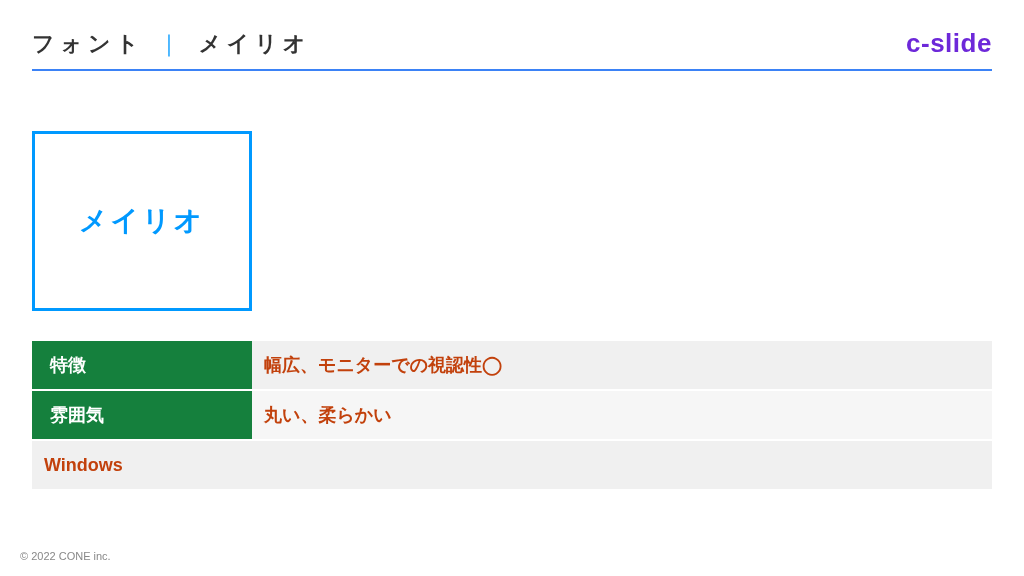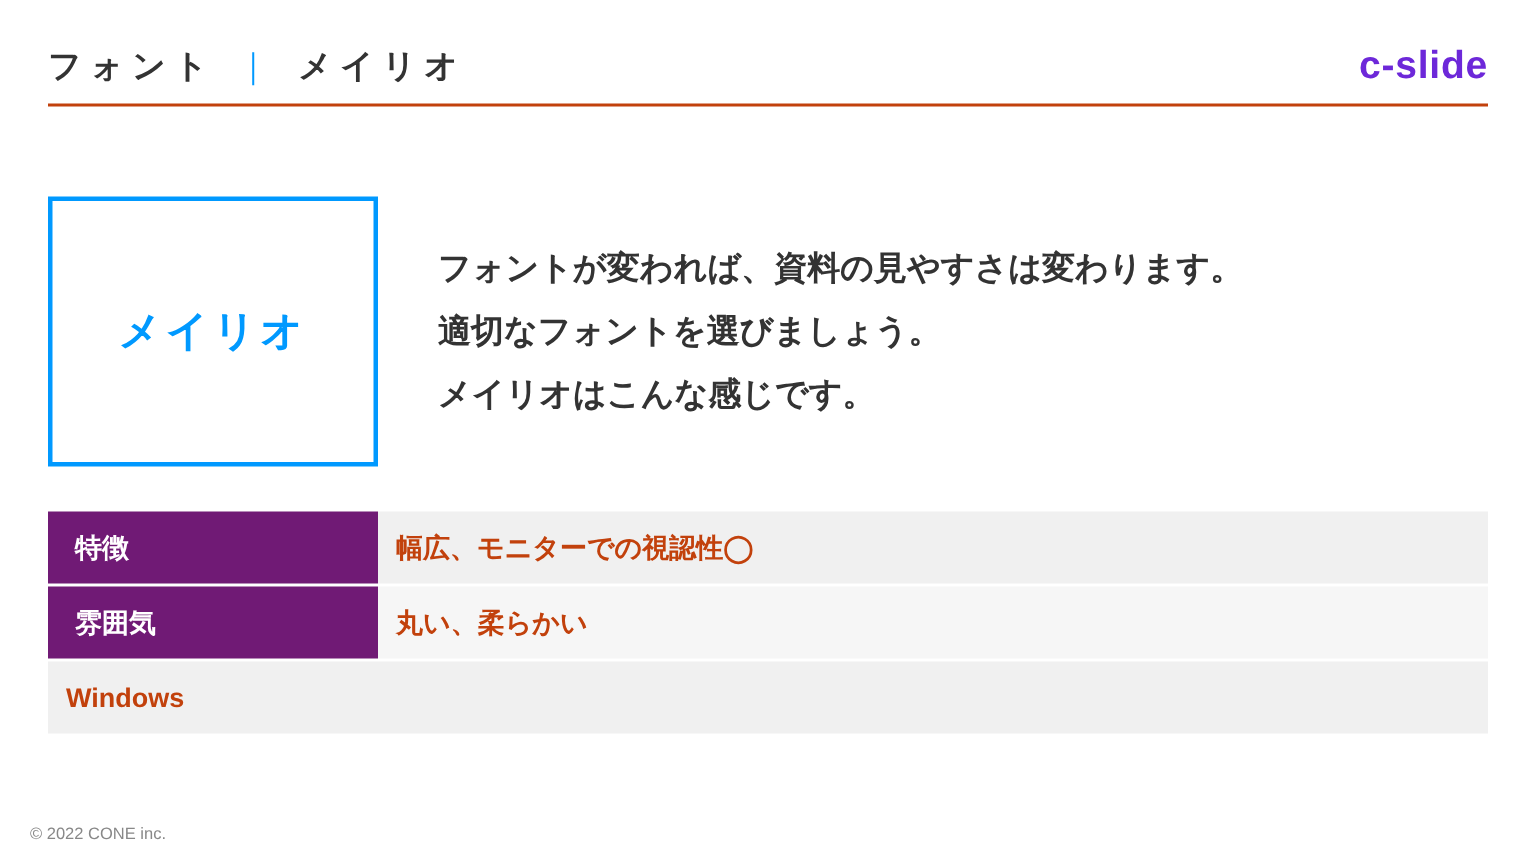--- a/index.html
+++ b/index.html
@@ -1,31 +1,31 @@
 <!DOCTYPE html>
 <html><head>
 <meta charset="utf-8">
 <style>
   * { margin: 0; padding: 0; box-sizing: border-box; }
   html, body { width: 1024px; height: 576px; font-family: "Meiryo", "Hiragino Sans", sans-serif; background: #fff; color: #333; }
   .slide { position: relative; width: 1024px; height: 576px; padding: 28px 32px 0 32px; }
-  .header { display: flex; justify-content: space-between; align-items: flex-end; padding-bottom: 10px; border-bottom: 2px solid #c2410c; }
+  .header { display: flex; justify-content: space-between; align-items: flex-end; padding-bottom: 10px; border-bottom: 2px solid #3b82f6; }
   .crumb { font-size: 22px; font-weight: 700; letter-spacing: 0.25em; color: #333; }
   .crumb .sep { color: #0099ff; margin: 0 0.1em; font-weight: 400; }
   .logo { font-size: 26px; font-weight: 800; color: #6d28d9; letter-spacing: 0.02em; }
   .content { padding: 60px 0 0 0; }
   .top { display: flex; align-items: center; gap: 40px; }
   .fontbox { width: 220px; height: 180px; border: 3px solid #0099ff; display: flex; align-items: center; justify-content: center; }
   .fontbox-label { color: #0099ff; font-size: 28px; font-weight: 800; letter-spacing: 0.1em; }
   .desc { flex: 1; font-size: 22px; font-weight: 700; line-height: 1.9; color: #333; }
   .table { margin-top: 30px; width: 100%; }
   .row { display: flex; height: 50px; border-bottom: 2px solid #fff; }
   .row:nth-child(odd) .cell-v { background: #f0f0f0; }
   .row:nth-child(even) .cell-v { background: #f6f6f6; }
-  .cell-k { width: 220px; background: #701a75; color: #fff; font-size: 18px; font-weight: 700; display: flex; align-items: center; padding-left: 18px; }
+  .cell-k { width: 220px; background: #15803d; color: #fff; font-size: 18px; font-weight: 700; display: flex; align-items: center; padding-left: 18px; }
   .cell-v { flex: 1; color: #c2410c; font-size: 18px; font-weight: 700; display: flex; align-items: center; padding-left: 12px; }
   .footer { position: absolute; left: 20px; bottom: 14px; font-size: 11px; color: #888; }
 </style>
 </head>
 <body>
 
 <div class="slide">
 
   <div class="header">
     <div class="crumb">
@@ -34,25 +34,20 @@
       <span>メイリオ</span>
     </div>
     <div class="logo">c-slide</div>
   </div>
 
   <div class="content">
 
     <div class="top">
       <div class="fontbox">
         <div class="fontbox-label">メイリオ</div>
-      </div>
-      <div class="desc">
-        <div>フォントが変われば、資料の見やすさは変わります。</div>
-        <div>適切なフォントを選びましょう。</div>
-        <div>メイリオはこんな感じです。</div>
       </div>
     </div>
 
     <div class="table">
       <div class="row">
         <div class="cell-k">特徴</div>
         <div class="cell-v">幅広、モニターでの視認性◯</div>
       </div>
       <div class="row">
         <div class="cell-k">雰囲気</div>

